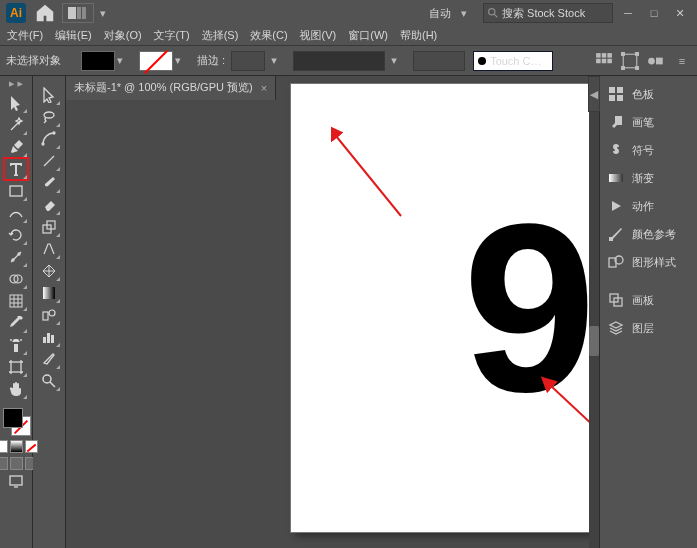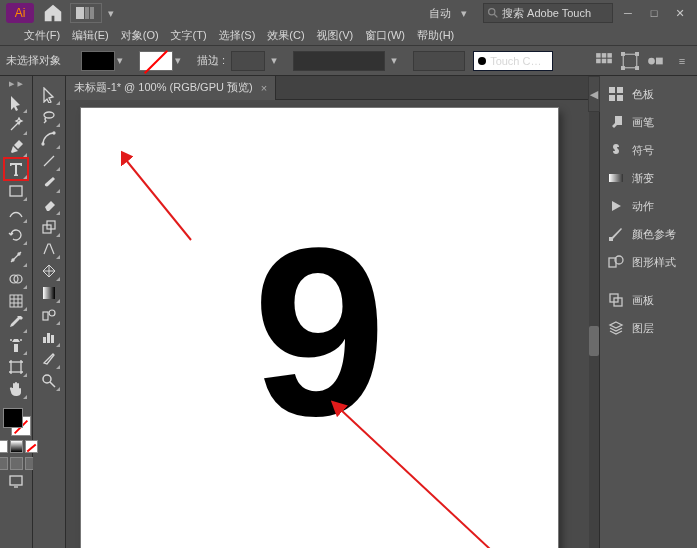--- a/index.html
+++ b/index.html
@@ -1,26 +1,26 @@
 <!DOCTYPE html>
 <html><head>
 <meta charset="utf-8">
 <style>
   *{box-sizing:border-box;margin:0;padding:0;font-family:"Microsoft YaHei",sans-serif;font-size:11px;color:#d7d7d7;user-select:none}
   body{background:#535353;width:697px;height:548px;overflow:hidden;position:relative}
   .titlebar{height:26px;background:#535353;display:flex;align-items:center;padding:0 6px}
-  .ai-logo{width:28px;height:20px;background:#701a75;color:#ff8a00;font-weight:normal;font-size:12px;display:flex;align-items:center;justify-content:center;border-radius:3px;margin-right:8px}
+  .ai-logo{width:20px;height:20px;background:#0c4a6e;color:#ff8a00;font-weight:bold;font-size:12px;display:flex;align-items:center;justify-content:center;border-radius:3px;margin-right:8px}
   .tb-icon{width:22px;height:22px;display:flex;align-items:center;justify-content:center;color:#c8c8c8;margin-right:6px}
   .arrange{width:32px;height:20px;border:1px solid #6a6a6a;display:flex;align-items:center;justify-content:center;margin-right:6px}
   .spacer{flex:1}
   .auto-label{margin-right:10px}
   .stock-search{width:130px;height:20px;background:#4a4a4a;border:1px solid #3a3a3a;display:flex;align-items:center;padding:0 4px;color:#8a8a8a}
   .stock-search svg{margin-right:4px}
   .winbtn{width:22px;height:20px;display:flex;align-items:center;justify-content:center;margin-left:4px;color:#c8c8c8}
-  .menubar{height:20px;background:#535353;display:flex;align-items:center;padding:0 18px;border-bottom:1px solid #383838}
+  .menubar{height:20px;background:#535353;display:flex;align-items:center;padding:0 1px;border-bottom:1px solid #383838}
   .menu-item{padding:0 6px;color:#d7d7d7}
   .optionsbar{height:30px;background:#535353;display:flex;align-items:center;padding:0 6px;border-bottom:1px solid #2c2c2c}
   .opt-label{margin-right:20px}
   .swatch{width:34px;height:20px;border:1px solid #6a6a6a;background:#000;margin-right:2px}
   .swatch.none{background:#fff;position:relative}
   .swatch.none::after{content:"";position:absolute;left:0;right:0;top:50%;border-top:2px solid red;transform:rotate(-45deg)}
   .dd{width:12px;color:#bbb;margin-right:10px}
   .stroke-pt{width:34px;height:20px;background:#4a4a4a;border:1px solid #3a3a3a;margin:0 6px}
   .brush-prev{width:92px;height:20px;background:#323232;border:1px solid #3a3a3a;margin-right:6px}
   .opacity-box{width:52px;height:20px;background:#4a4a4a;border:1px solid #3a3a3a;margin-right:8px}
@@ -39,21 +39,21 @@
   .fillstroke{margin-top:6px;position:relative;width:30px;height:30px}
   .fs-fill{position:absolute;left:2px;top:2px;width:20px;height:20px;background:#000;border:1px solid #888}
   .fs-stroke{position:absolute;right:0;bottom:0;width:20px;height:20px;background:#fff;border:1px solid #888}
   .fs-stroke::after{content:"";position:absolute;left:0;right:0;top:50%;border-top:2px solid red;transform:rotate(-45deg)}
   .mini-row{display:flex;gap:2px;margin-top:4px}
   .mini{width:13px;height:13px;border:1px solid #888}
   .mini.fill{background:#fff}
   .mini.none{background:#fff;position:relative}
   .mini.none::after{content:"";position:absolute;left:0;right:0;top:50%;border-top:2px solid red;transform:rotate(-40deg)}
   .toolcol2{width:33px;background:#535353;border-right:1px solid #2c2c2c;display:flex;flex-direction:column;align-items:center;padding-top:4px}
-  .docarea{flex:1;background:#4a4a4a;display:flex;flex-direction:column}
+  .docarea{flex:1;background:#4a4a4a;display:flex;flex-direction:row}
   .tabstrip{height:24px;background:#424242;display:flex;align-items:center;border-bottom:1px solid #2c2c2c}
   .doctab{height:24px;background:#535353;display:flex;align-items:center;padding:0 8px;color:#d7d7d7;border-right:1px solid #2c2c2c}
   .doctab .close{margin-left:8px;color:#aaa}
   .canvas-wrap{flex:1;position:relative;background:#4a4a4a;overflow:hidden}
   .artboard{position:absolute;left:15px;top:8px;width:477px;height:448px;background:#fff;box-shadow:0 0 0 1px #777,4px 4px 8px rgba(0,0,0,.4)}
   .big9{position:absolute;left:50%;top:50%;transform:translate(-50%,-50%);font-size:240px;font-weight:900;color:#000;font-family:"Arial Black",sans-serif;line-height:1}
   .arrow{position:absolute;pointer-events:none}
   .rpanel{width:98px;background:#535353;border-left:1px solid #2c2c2c;display:flex;flex-direction:column;padding-top:4px}
   .rp-collapse{width:12px;height:36px;background:#4a4a4a;position:absolute;left:-12px;top:0;border:1px solid #3a3a3a;display:flex;align-items:center;justify-content:center;color:#aaa}
   .rp-wrap{position:relative}
@@ -82,21 +82,21 @@
     </div>
   <span class="dd">▾</span>
   <div class="spacer"></div>
   <span class="auto-label">自动</span>
   <span class="dd">▾</span>
   <div class="stock-search">
     <svg width="10" height="10" viewBox="0 0 16 16" fill="none" stroke="#8a8a8a" stroke-width="2">
         <circle cx="6" cy="6" r="5"></circle>
         <path d="M10 10l5 5"></path>
       </svg>
-    <span>搜索 Adobe Touch</span>
+    <span>搜索 Stock Stock</span>
   </div>
   <div class="winbtn">─</div>
   <div class="winbtn">□</div>
   <div class="winbtn">✕</div>
 </div>
 
 <div class="menubar">
   <span class="menu-item">文件(F)</span>
   <span class="menu-item">编辑(E)</span>
   <span class="menu-item">对象(O)</span>

